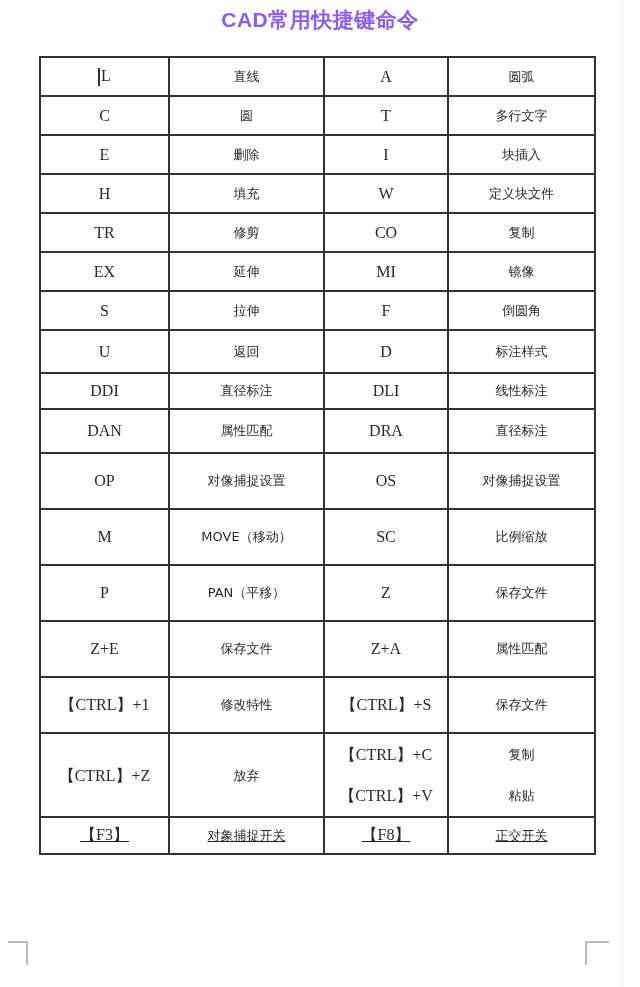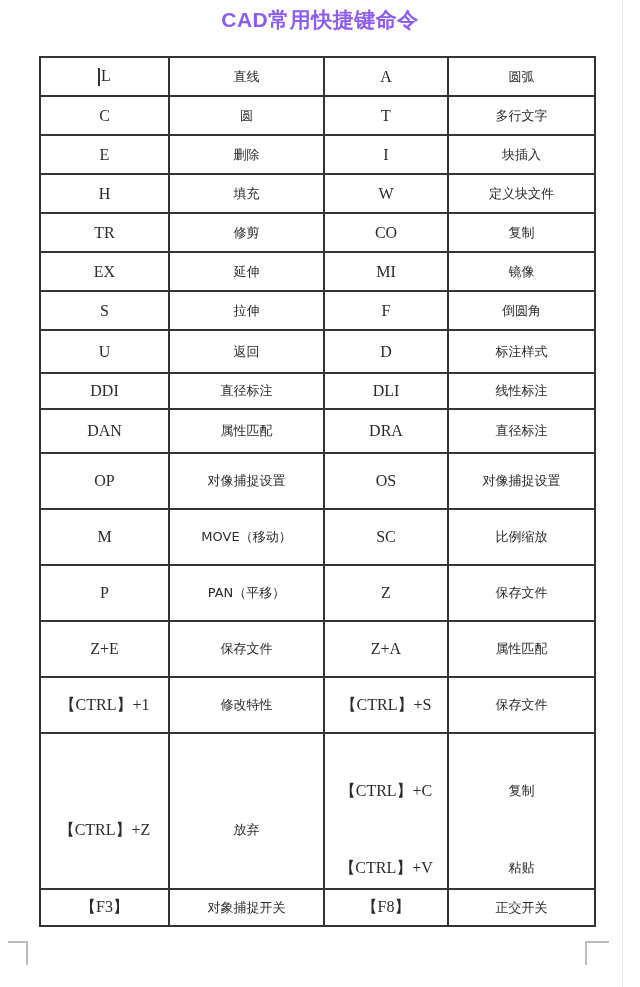--- a/index.html
+++ b/index.html
@@ -24,23 +24,23 @@
     font-size:16px; padding:0; color:#2a2a2a;
   }
   table.cad td.cn { font-family:"DejaVu Sans","Liberation Sans",sans-serif; font-size:13px; }
   table.cad td.key { font-family:"Liberation Serif","DejaVu Serif",serif; font-size:16px; }
   .r43 { height:39px; }
   .r47 { height:43px; }
   .r50 { height:36px; }
   .r52 { height:44px; }
   .r41 { height:56px; }
   .r87 { height:83px; }
-  .r41b { height:37px; }
+  .r41b { height:37px;text-decoration:underline; }
   .multi td { vertical-align:top; }
-  .multi .line { height:41px; line-height:41px;margin-top:36px; }
+  .multi .line { height:41px; line-height:41px; }
   .cursor { display:inline-block; width:2px; height:18px; background:#333; vertical-align:middle; margin-right:1px; }
   .mark { position:absolute; border-color:#bbb; border-style:solid; }
   .mark-bl { left:8px; top:941px; width:18px; height:22px; border-width:2px 2px 0 0; }
   .mark-br { left:585px; top:941px; width:22px; height:22px; border-width:2px 0 0 2px; }
 </style>
 </head>
 <body>
 
 <div class="page-edge"></div>
 <div class="mark mark-bl"></div>

